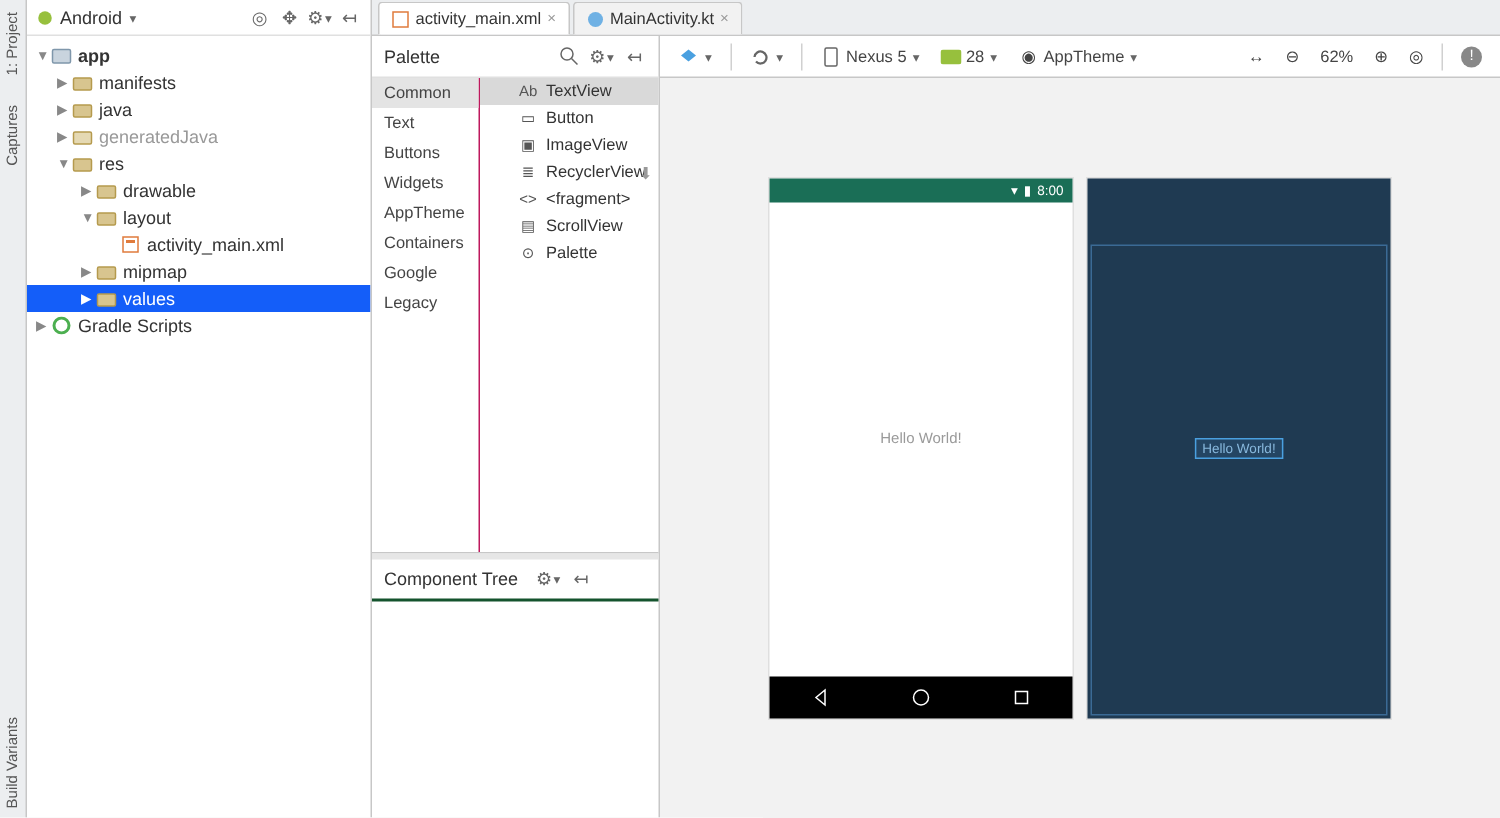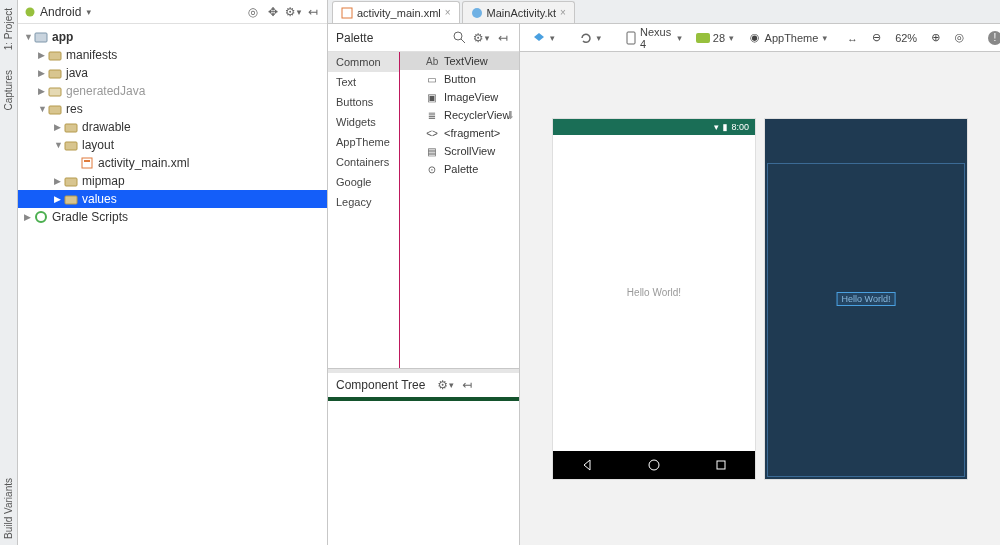--- a/index.html
+++ b/index.html
@@ -5,21 +5,21 @@
   * { box-sizing: border-box; margin: 0; padding: 0; font-family: -apple-system, "Helvetica Neue", Arial, sans-serif; }
   body { width: 1000px; height: 545px; background: #fff; overflow: hidden; font-size: 12px; color: #333; }
 
   .root { display: flex; width: 100%; height: 100%; }
 
   
   .left-tabs { width: 18px; background: #eceef0; border-right: 1px solid #c7c7c7; display: flex; flex-direction: column; align-items: center; padding-top: 2px; }
   .vtab { writing-mode: vertical-rl; transform: rotate(180deg); font-size: 10px; color: #555; padding: 6px 2px; cursor: default; white-space: nowrap; }
 
   
-  .project-panel { width: 310px; background: #fff; border-right: 1px solid #c7c7c7; display: flex; flex-direction: column; }
+  .project-panel { width: 230px; background: #fff; border-right: 1px solid #c7c7c7; display: flex; flex-direction: column; }
   .project-header { height: 24px; border-bottom: 1px solid #e0e0e0; display:flex; align-items:center; padding: 0 6px; gap:4px; }
   .project-header .android-ico { width:12px; height:12px; }
   .project-header .label { font-weight: 500; }
   .project-header .spacer { flex:1; }
   .hicon { width:16px; height:16px; display:flex; align-items:center; justify-content:center; color:#666; font-size:12px; cursor:pointer; }
   .dd { font-size:9px; color:#666; margin-left:1px; }
 
   .tree { flex:1; overflow:auto; padding: 4px 0; }
   .tree-row { display:flex; align-items:center; height:18px; padding-left:6px; white-space:nowrap; }
   .tree-row.sel { background:#145ef9; color:#fff; }
@@ -48,21 +48,21 @@
   .pal-cats { width:72px; border-right:1px solid #be185d; }
   .pal-cat { padding:4px 8px; font-size:11px; color:#444; cursor:pointer; }
   .pal-cat.sel { background:#e4e4e4; }
   .pal-items { flex:1; }
   .pal-item { padding:3px 6px; font-size:11px; display:flex; align-items:center; gap:6px; cursor:pointer; }
   .pal-item.sel { background:#d9d9d9; }
   .pal-item .ii { width:12px; text-align:center; color:#555; font-size:10px;margin-left:20px; }
   .pal-dl { position:absolute; right:4px; color:#999; }
 
   .comp-tree { height:176px; display:flex; flex-direction:column; border-top:4px solid #e6e6e6; }
-  .comp-header { height:28px; border-bottom:4px solid #14532d; display:flex; align-items:center; padding:0 8px; gap:6px; }
+  .comp-header { height:28px; border-bottom:2px solid #14532d; display:flex; align-items:center; padding:0 8px; gap:6px; }
   .comp-body { flex:1; display:flex; align-items:center; justify-content:center; color:#a0a0a0; font-size:12px; }
 
   
   .design-surface { flex:1; display:flex; flex-direction:column; background:#f2f2f2; min-width:0; }
   .design-toolbar { height:28px; border-bottom:1px solid #c7c7c7; background:#fff; display:flex; align-items:center; padding:0 8px; gap:6px; }
   .tsep { width:1px; height:18px; background:#d0d0d0; margin:0 2px; }
   .tbtn { display:flex; align-items:center; gap:3px; padding:2px 4px; font-size:11px; color:#444; cursor:pointer; }
   .tbtn .ico { width:14px; height:14px; display:flex; align-items:center; justify-content:center; }
   .design-toolbar .spacer { flex:1; }
 
@@ -327,21 +327,21 @@
               </span>
               <span class="dd">▾</span>
           </span>
           <span class="tsep"></span>
           <span class="tbtn">
             <span class="ico">
                 <svg width="12" height="14">
                   <rect x="2" y="1" width="8" height="12" rx="1" fill="none" stroke="#666"></rect>
                 </svg>
               </span>
-            <span>Nexus 4</span>
+            <span>Nexus 5</span>
               <span class="dd">▾</span>
           </span>
           <span class="tbtn">
             <span class="ico">
                 <svg width="14" height="10">
                   <rect width="14" height="10" fill="#97c03d" rx="2"></rect>
                 </svg>
               </span>
             <span>28</span>
               <span class="dd">▾</span>

